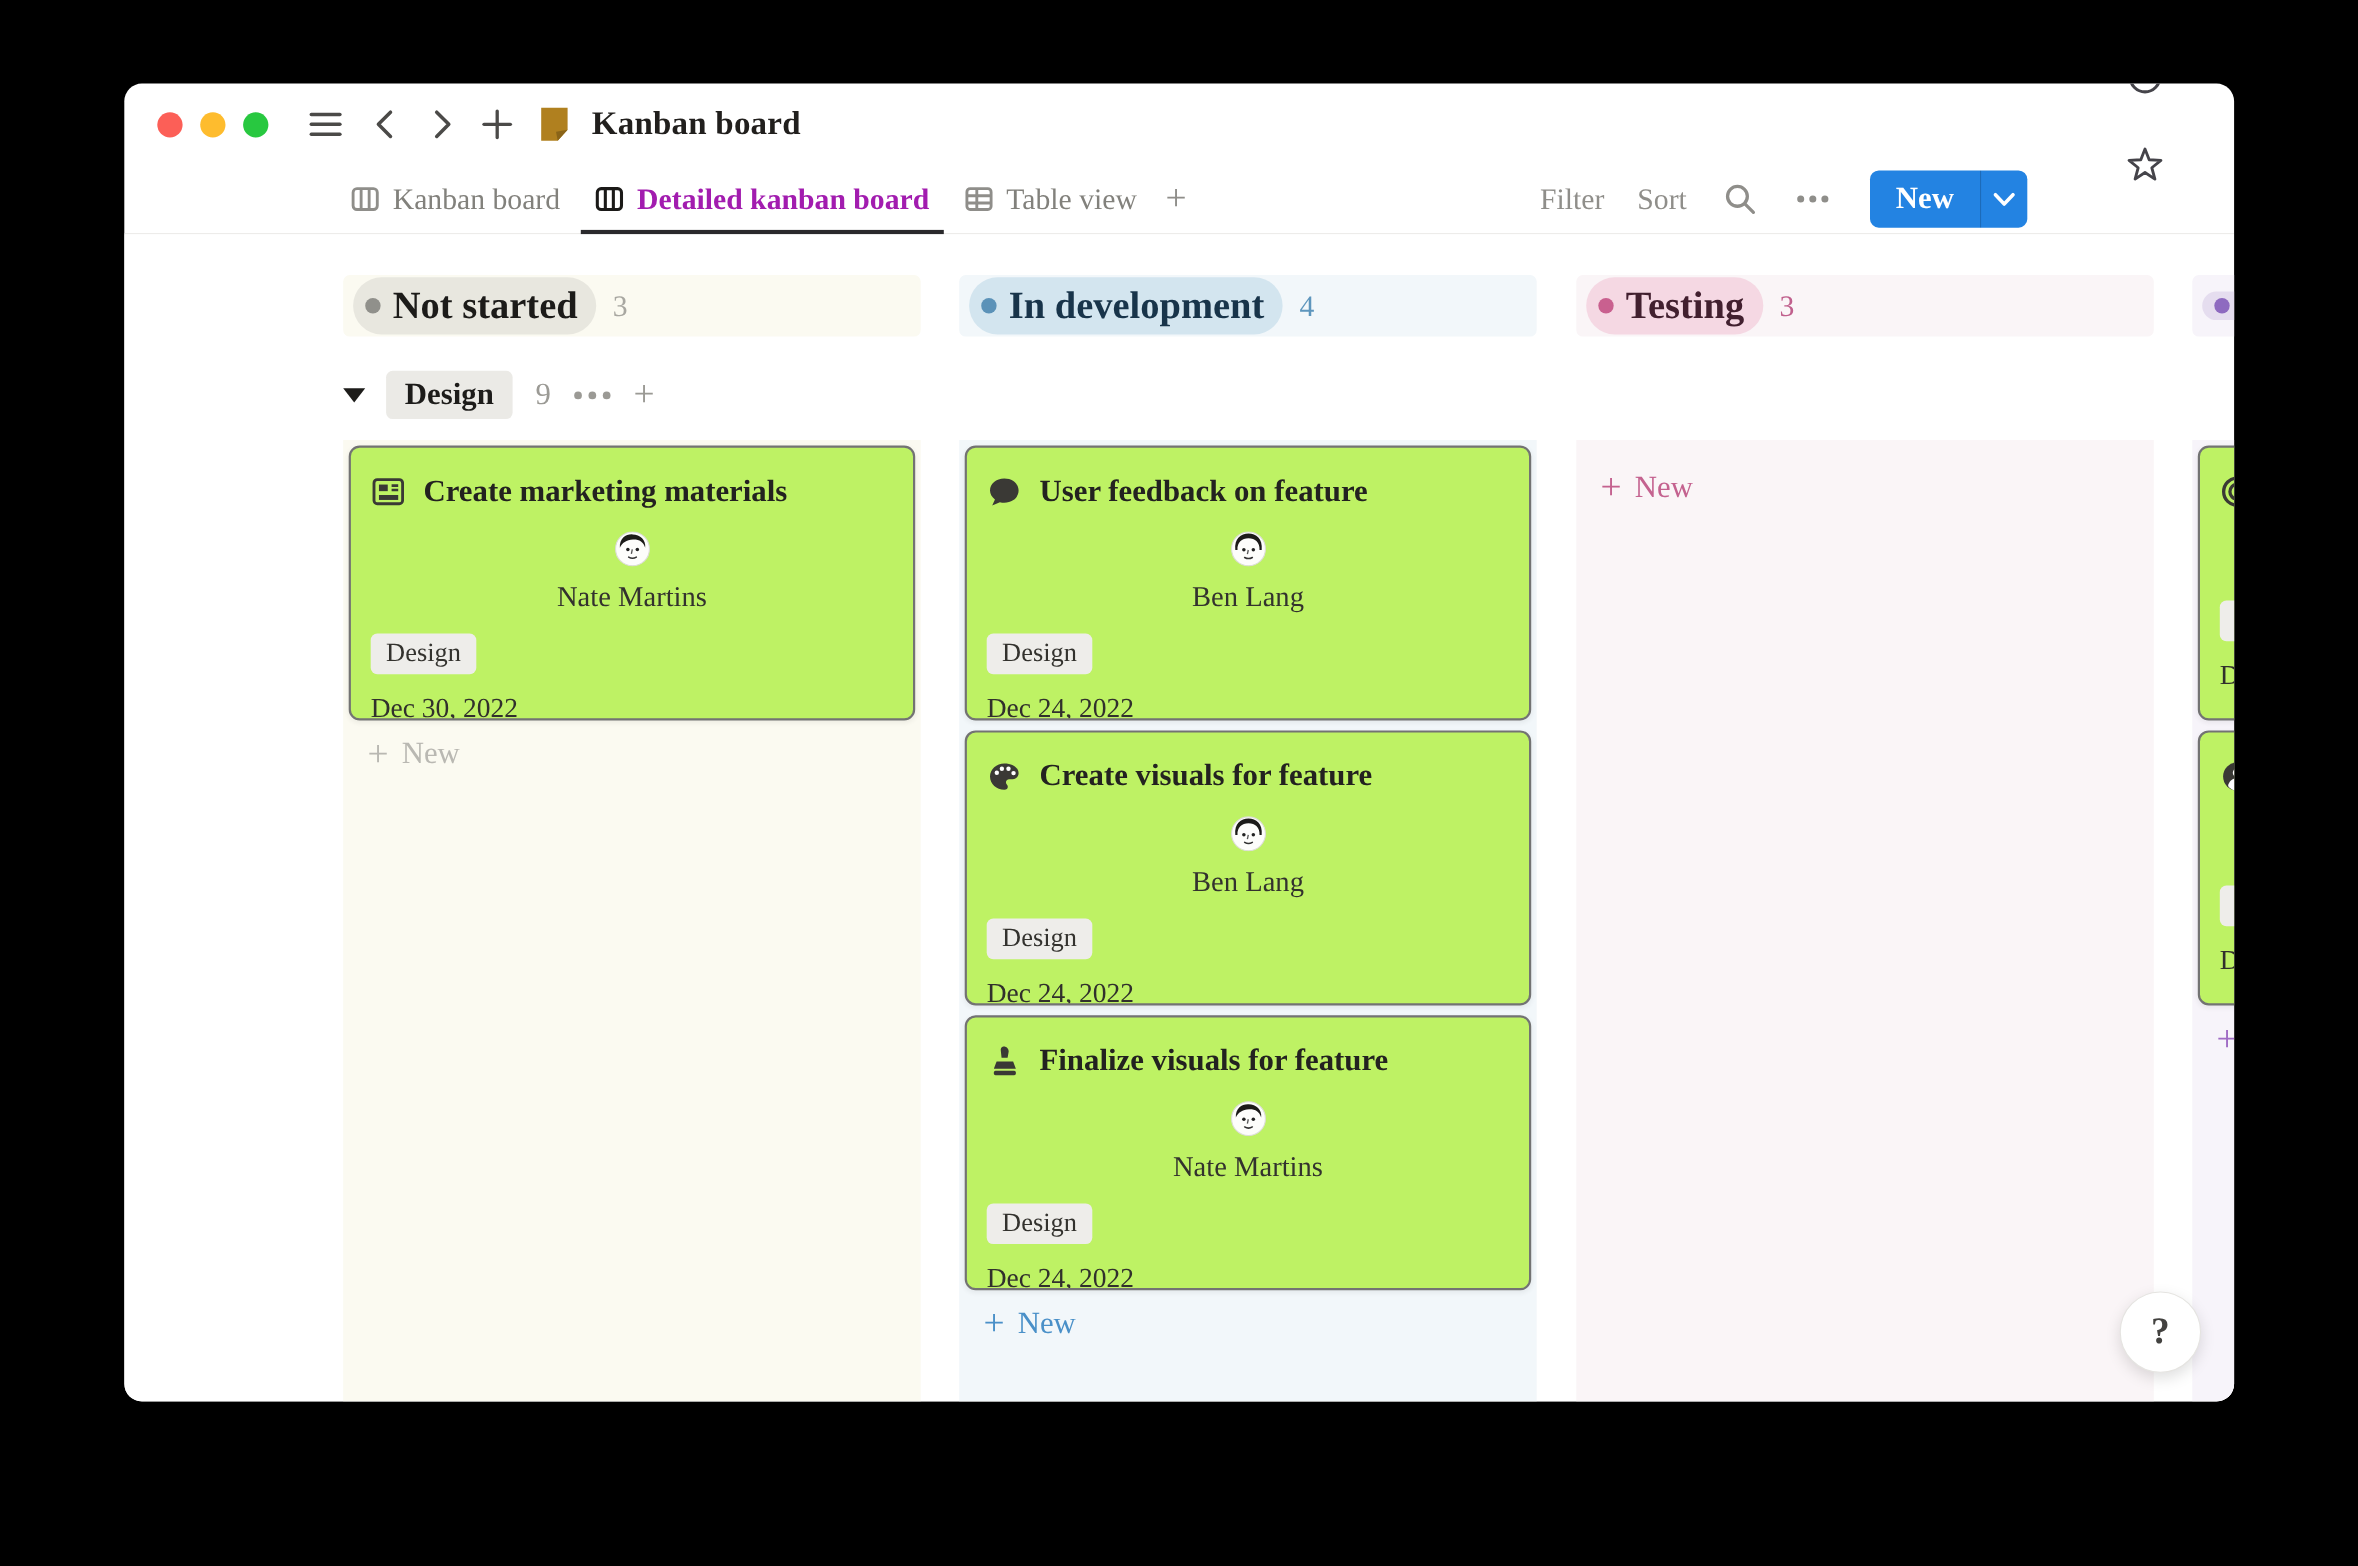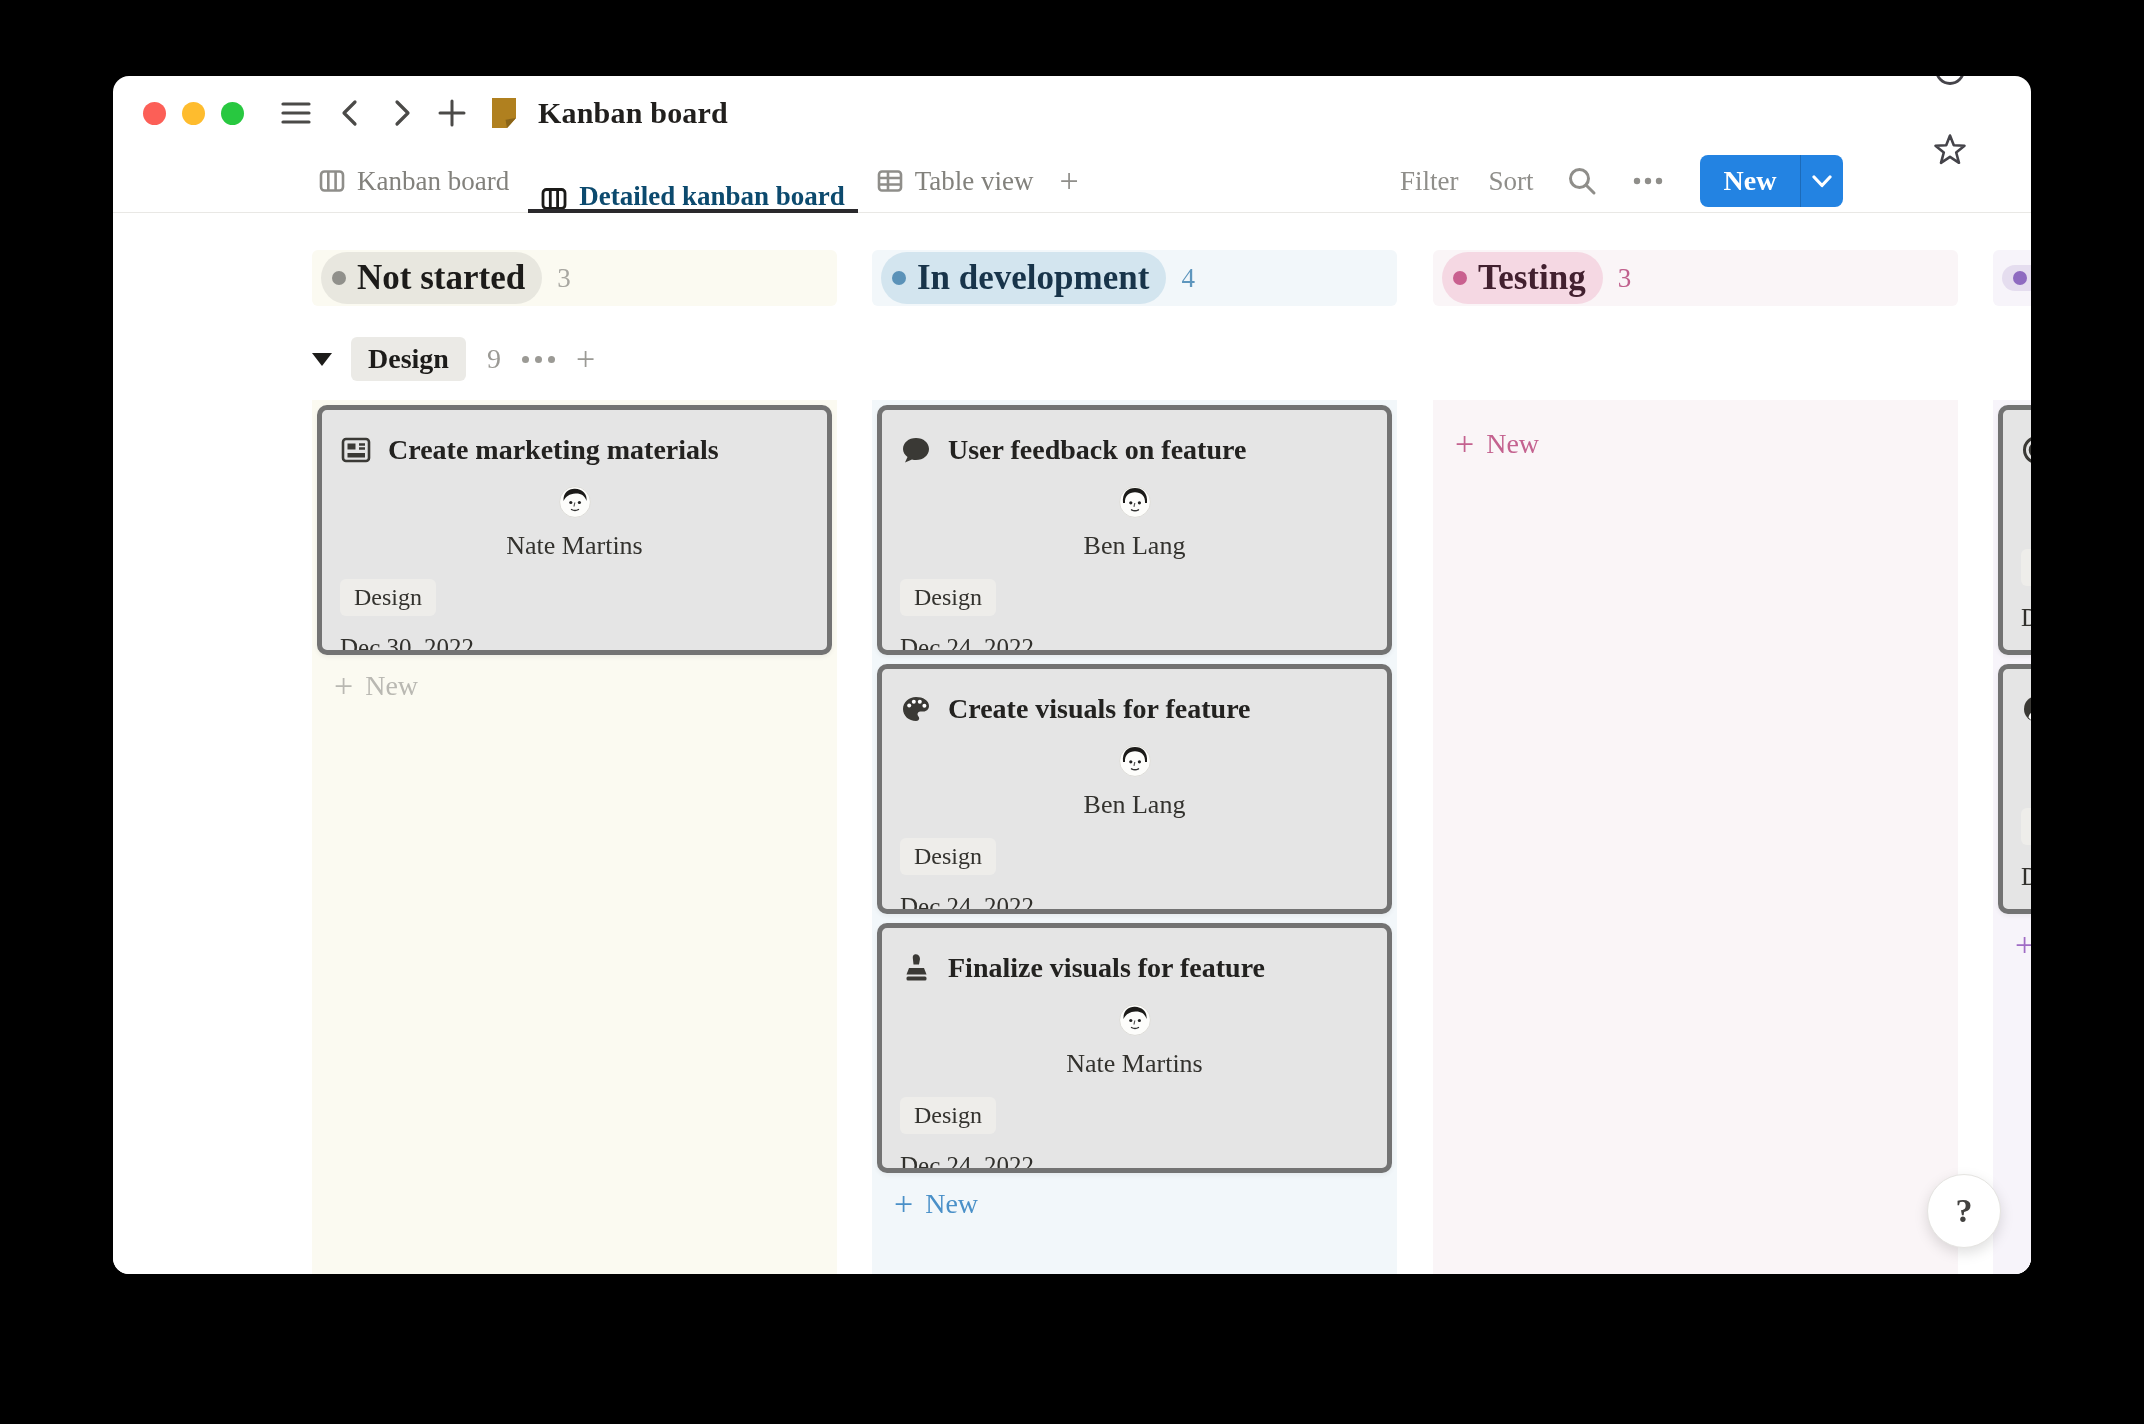--- a/index.html
+++ b/index.html
@@ -19,21 +19,21 @@
   .hamburger{margin-left:6px;}
   .page-icon{margin-left:12px;}
   .wtitle{font-size:30px;font-weight:600;color:#211f1d;margin-left:14px;letter-spacing:.2px;}
   .tb-right{margin-left:auto;display:flex;align-items:center;gap:40px;flex-direction:column;}
   .share{font-size:29px;color:#37362f;cursor:pointer;}
 
   
   .tabbar{position:absolute;top:74px;left:0;right:0;height:63px;border-bottom:1px solid #e9e8e5;box-sizing:border-box;display:flex;align-items:center;padding-left:190px;}
   .tab{display:flex;align-items:center;gap:12px;height:100%;padding:0 16px;font-size:27px;color:#82817c;position:relative;cursor:pointer;white-space:nowrap;}
   .tab svg{flex:0 0 auto;}
-  .tab.active{color:#0c4a6e;font-weight:700;align-items:flex-end;}
+  .tab.active{color:#a21caf;font-weight:700;}
   .tab.active::after{content:"";position:absolute;left:3px;right:3px;bottom:-1px;height:4px;background:#2a292c;}
   .tab-plus{font-size:34px;color:#8f8e8a;padding:0 10px;cursor:pointer;font-weight:300;}
   .tab-tools{position:absolute;left:1287px;top:0;height:100%;display:flex;align-items:center;gap:30px;}
   .tool-text{font-size:27px;color:#8f8e8a;cursor:pointer;}
   .tool-icon{display:flex;align-items:center;justify-content:center;width:36px;height:36px;cursor:pointer;}
   .new-btn{display:flex;align-items:stretch;height:52px;border-radius:8px;overflow:hidden;background:#2383e2;color:#fff;margin-left:4px;cursor:pointer;}
   .new-btn .new-main{display:flex;align-items:center;padding:0 24px;font-size:28px;font-weight:700;}
   .new-btn .new-chevron{width:42px;display:flex;align-items:center;justify-content:center;border-left:1px solid rgba(0,0,0,.18);}
 
   
@@ -47,21 +47,21 @@
 
   .group-row{position:absolute;top:115px;left:199px;height:62px;display:flex;align-items:center;gap:19px;}
   .tri{width:0;height:0;border-left:10px solid transparent;border-right:10px solid transparent;border-top:13px solid #1d1c1a;cursor:pointer;}
   .design-pill{background:#ebeae6;border-radius:6px;padding:6px 17px;font-size:28px;font-weight:700;color:#1d1c1a;cursor:pointer;}
   .group-count{font-size:28px;color:#9b9a95;margin-left:2px;}
   .mini-dots{display:flex;gap:6px;align-items:center;cursor:pointer;padding:0 2px;}
   .mini-dots i{width:7px;height:7px;border-radius:50%;background:#9b9a95;}
   .group-plus{font-size:34px;font-weight:300;color:#9b9a95;cursor:pointer;line-height:1;}
 
   .col-body{position:absolute;top:187px;bottom:0;width:525px;background:var(--bg);padding-top:5px;box-sizing:border-box;}
-  .card{margin:0 5px 9px;height:250px;box-sizing:border-box;background:#e5e5e5;border:5px solid #737373;border-radius:10px;box-shadow:0 2px 5px rgba(15,15,15,.06);padding:24px 18px;cursor:pointer;overflow:hidden;}
+  .card{margin:0 5px 9px;height:250px;box-sizing:border-box;background:#bef264;border:2px solid #737373;border-radius:10px;box-shadow:0 2px 5px rgba(15,15,15,.06);padding:24px 18px;cursor:pointer;overflow:hidden;}
   .card-title-row{display:flex;align-items:center;gap:16px;}
   .card-title{font-size:28px;font-weight:600;color:#232220;white-space:nowrap;}
   .card-person{display:flex;align-items:center;gap:13px;margin-top:20px;flex-direction:column;}
   .person-name{font-size:26px;color:#33322e;white-space:nowrap;}
   .card-tag-row{margin-top:18px;}
   .tag-pill{display:inline-block;background:#eeedea;border-radius:6px;padding:5px 14px;font-size:24px;color:#33322e;white-space:nowrap;}
   .card-date{margin-top:18px;font-size:25px;color:#31302c;white-space:nowrap;}
   .new-row{display:flex;align-items:center;gap:12px;margin:14px 0 0 22px;cursor:pointer;color:var(--new);}
   .new-row .plus{font-size:34px;font-weight:300;line-height:1;}
   .new-row .nlabel{font-size:28px;}

